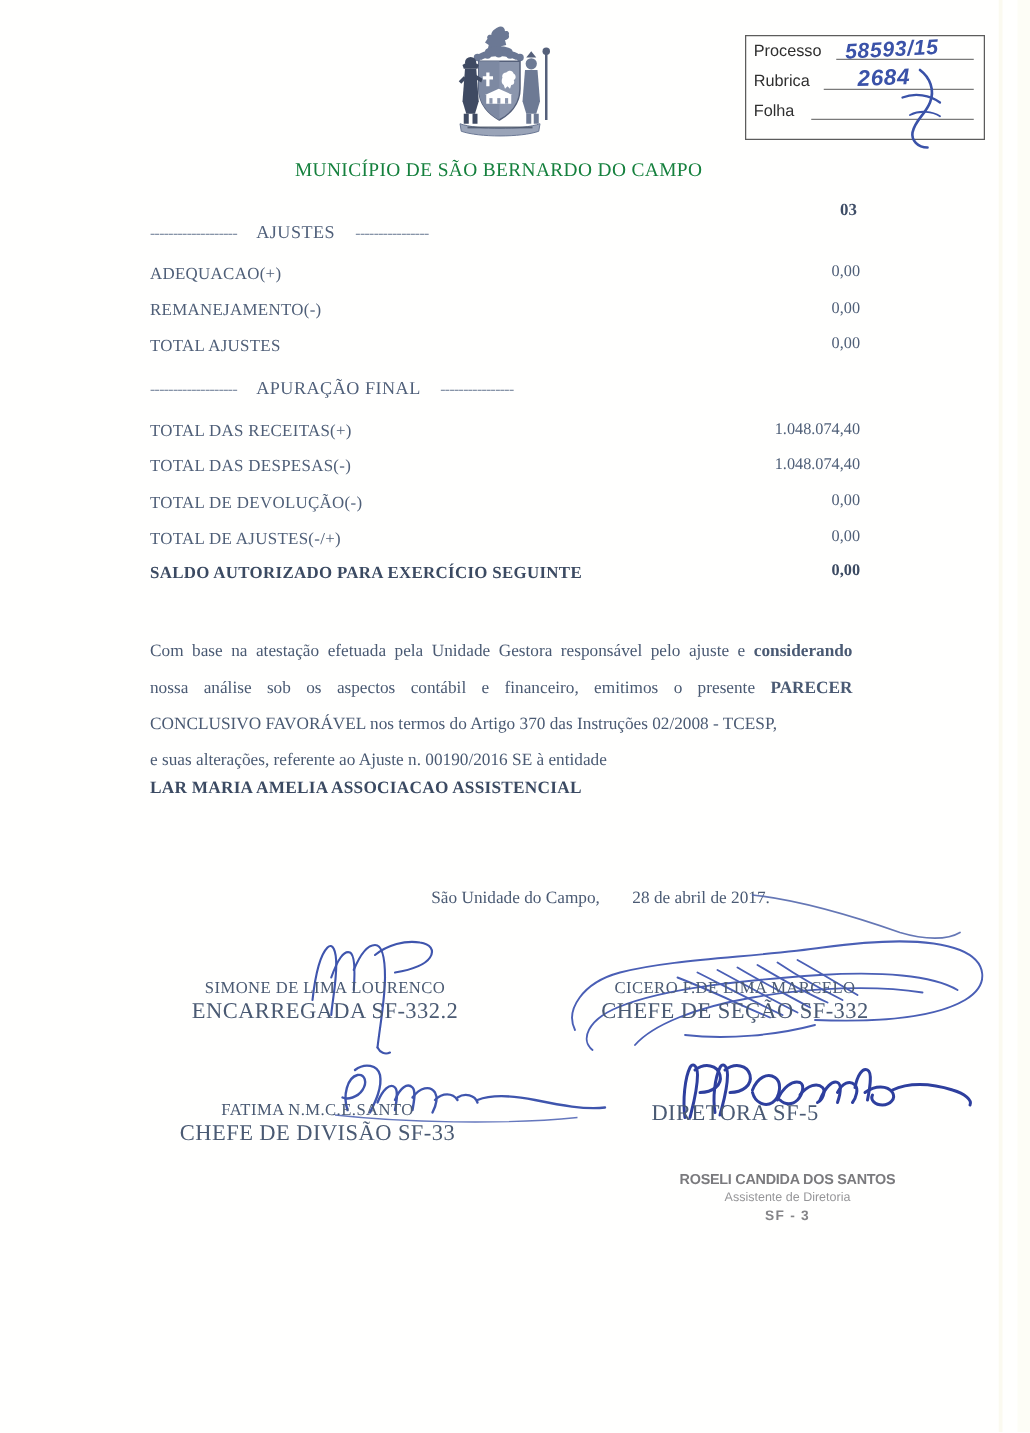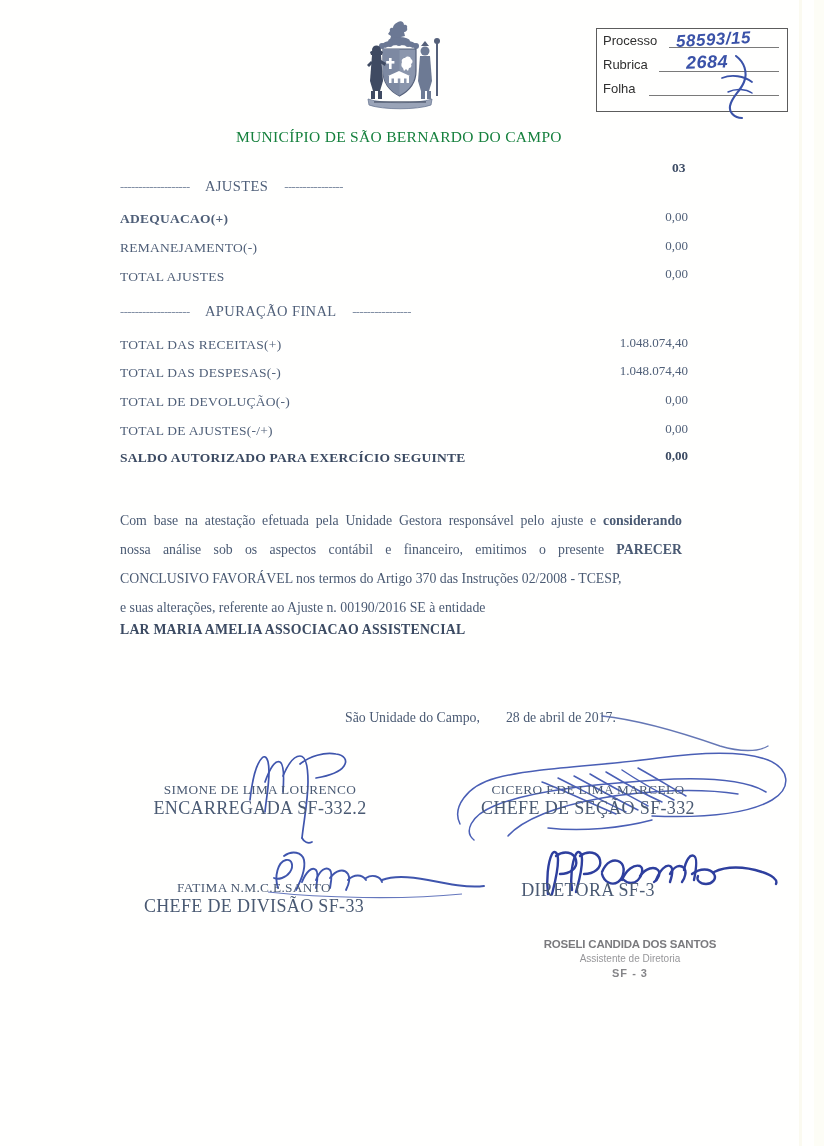--- a/index.html
+++ b/index.html
@@ -307,21 +307,21 @@
   <div class="page-no">03</div>
 
   <div class="sect-head" style="top:178px;text-align:center;">
     <span class="dashes">-------------------</span>
     <span>&nbsp;&nbsp;</span>
     <span>AJUSTES</span>
     <span>&nbsp;&nbsp;</span>
     <span class="dashes">----------------</span>
   </div>
 
-  <div class="row-label" style="top:211px;font-weight:bold;">ADEQUACAO(+)</div>
+  <div class="row-label" style="top:211px;">ADEQUACAO(+)</div>
   <div class="row-value" style="top:209px;">0,00</div>
 
   <div class="row-label" style="top:240px;">REMANEJAMENTO(-)</div>
   <div class="row-value" style="top:238px;">0,00</div>
 
   <div class="row-label" style="top:269px;">TOTAL AJUSTES</div>
   <div class="row-value" style="top:266px;">0,00</div>
 
   <div class="sect-head" style="top:303px;">
     <span class="dashes">-------------------</span>
@@ -434,21 +434,21 @@
         <path d="M106 30 C112 22 120 20 124 24 C127 27 124 34 120 36"></path>
         <path d="M122 34 C126 24 132 18 136 20 C140 22 138 30 136 36"></path>
         <path d="M136 28 C140 20 146 18 150 22 C153 25 151 32 148 36"></path>
         <path d="M150 24 C152 14 156 8 160 10 C164 12 162 24 160 34"></path>
         <path d="M158 28 C166 22 176 22 180 28 C183 33 178 38 172 38 C166 38 162 34 164 30"></path>
         <path d="M180 26 C192 20 210 20 228 26 C238 29 244 34 242 38"></path>
       </g>
     </svg>
   </div>
   <div class="sig-block" style="left:438px; top:880px;">
-    <div class="sig-role">DIRETORA SF-3</div>
+    <div class="sig-role">DIRETORA SF-5</div>
   </div>
 
   <div class="rubber">
     <div class="r1">ROSELI CANDIDA DOS SANTOS</div>
     <div class="r2">Assistente de Diretoria</div>
     <div class="r3">SF - 3</div>
   </div>
 
 </div>
 

